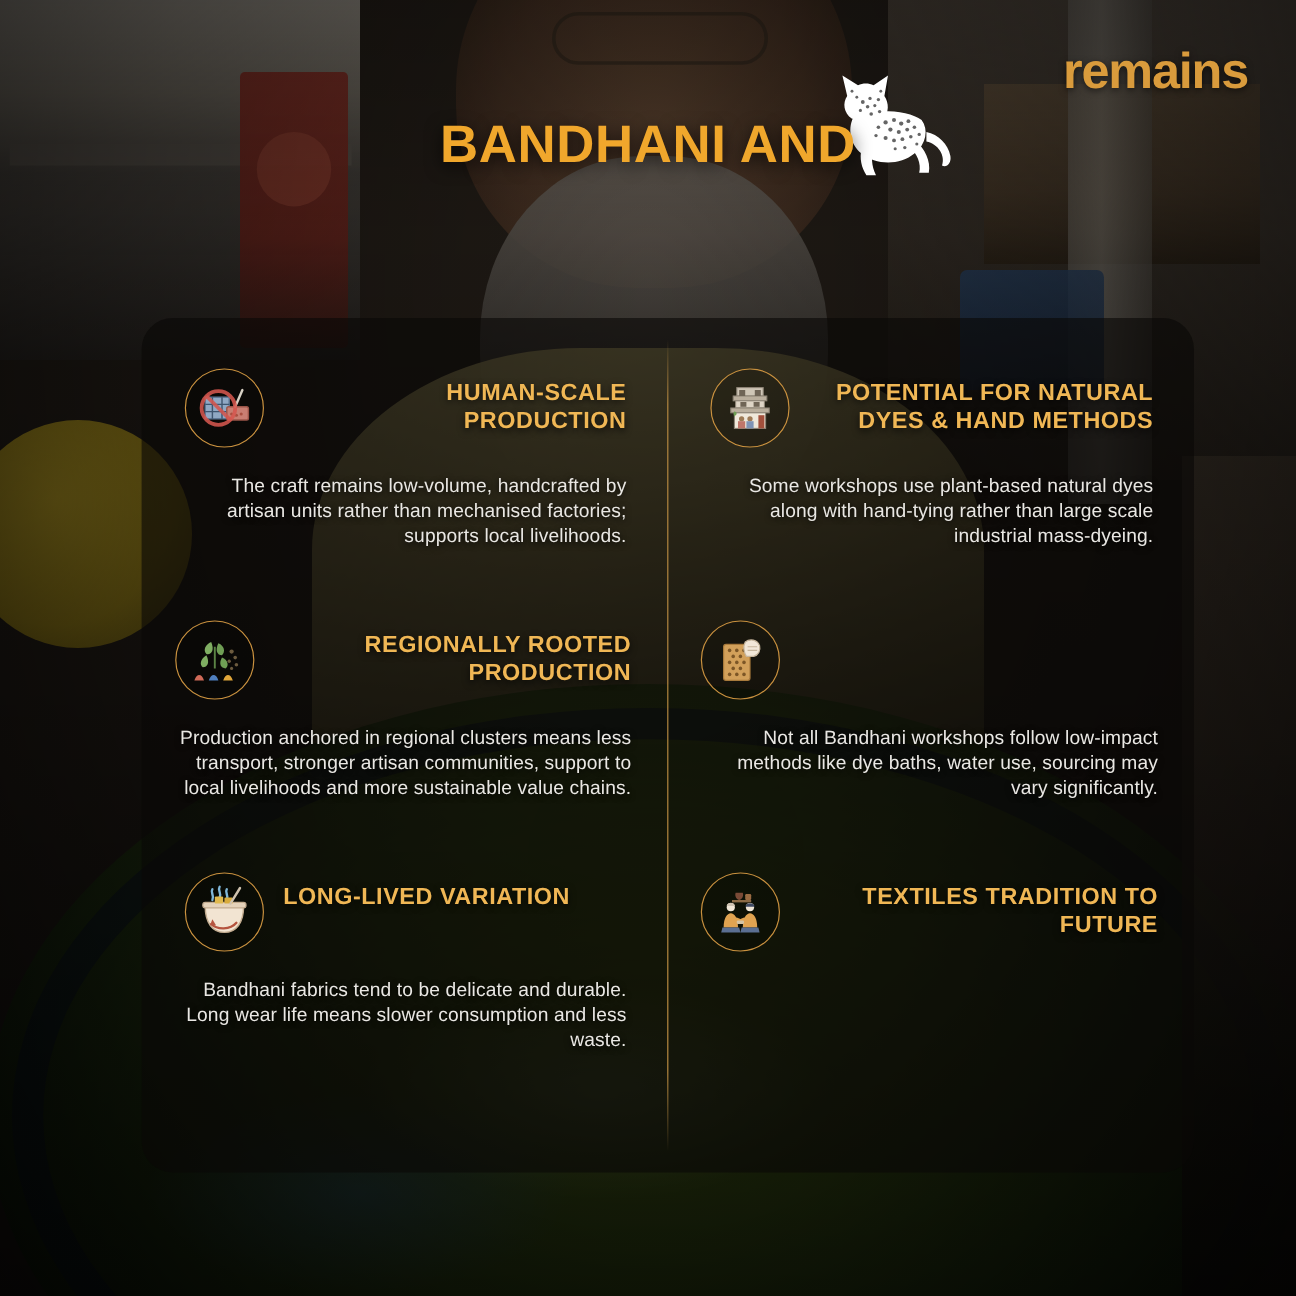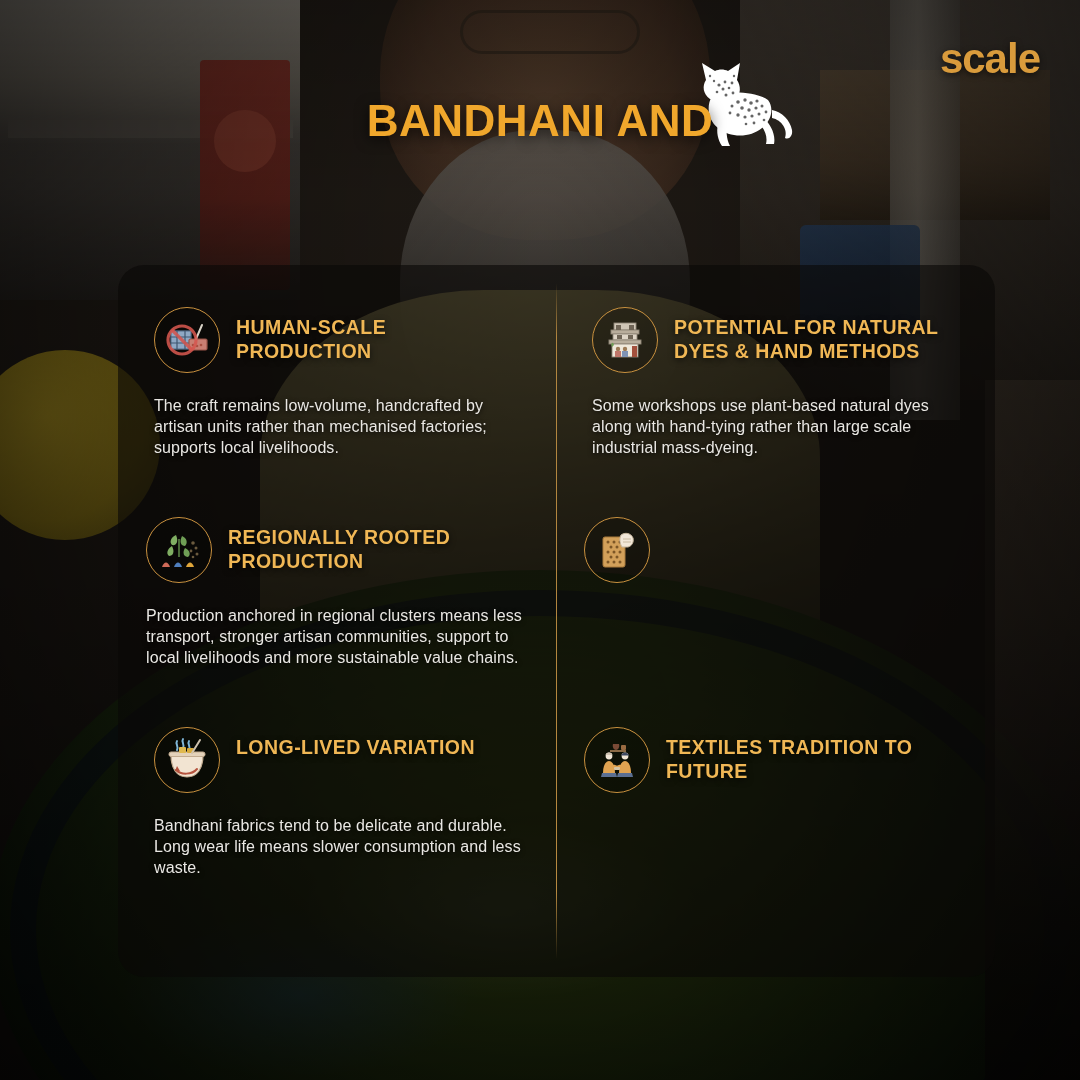--- a/index.html
+++ b/index.html
@@ -209,20 +209,21 @@
     position: absolute;
     inset: 0;
     display: grid;
     grid-template-columns: 438px 439px;
     grid-template-rows: 210px 210px 292px;
   }
 
   .card {
     position: relative;
     padding: 42px 34px 0 36px;
+    text-align: right;
   }
   .card.col-right { padding-left: 28px; padding-right: 30px; }
 
   .card-head {
     display: flex;
     align-items: flex-start;
     gap: 16px;
     margin-bottom: 22px;
   }
 
@@ -278,21 +279,21 @@
     <div class="bg-yellow-tub"></div>
     <div class="bg-dark-cloth"></div>
     <div class="bg-vat"></div>
     <div class="bg-vat-rim"></div>
     <div class="bg-vat-splash"></div>
     <div class="bg-vat-blue"></div>
     <div class="bg-right-post"></div>
   </div>
   <div class="bg-vignette"></div>
 
-  <div class="logo">scale</div>
+  <div class="logo">remains</div>
 
   <svg class="cat-icon" viewBox="0 0 112 92">
     <g fill="#ffffff">
 
       <path d="M18 22 L14 5 L27 13 C31 11 36 11 40 13 L52 5 L49 22 C53 28 53 36 48 41 L22 41 C15 36 14 28 18 22 Z"></path>
 
       <path d="M24 38 C18 48 20 62 30 70 C42 80 62 80 74 70 C84 62 86 50 80 42 C70 34 40 32 24 38 Z"></path>
 
       <path d="M30 66 C28 74 30 82 34 88 L42 88 C38 80 38 72 40 66 Z"></path>
 
@@ -452,20 +453,21 @@
                   <circle cx="24" cy="39" r="1.5"></circle>
                   <circle cx="30" cy="39" r="1.5"></circle>
               </g>
 
               <path d="M31 12 C35 9 41 10 43 15 C44 19 42 23 38 24 L32 24 C30 21 29 16 31 12 Z" fill="#f2e7d8" stroke="#c6b59c" stroke-width="1"></path>
               <path d="M33 16 L41 16" stroke="#c6b59c" stroke-width=".9"></path>
               <path d="M33 19 L41 19" stroke="#c6b59c" stroke-width=".9"></path>
             </svg>
           </div>
         </div>
+        <div class="card-body">Not all Bandhani workshops follow low-impact methods like dye baths, water use, sourcing may vary significantly.</div>
       </div>
 
       <div class="card col-left">
         <div class="card-head">
           <div class="icon-ring">
             <svg width="54" height="54" viewBox="0 0 54 54">
 
               <path d="M17 8 C15 11 19 13 17 17" stroke="#7fb6d8" stroke-width="2" fill="none" stroke-linecap="round"></path>
               <path d="M23 6 C21 9 25 11 23 15" stroke="#7fb6d8" stroke-width="2" fill="none" stroke-linecap="round"></path>
               <path d="M29 8 C27 11 31 13 29 17" stroke="#7fb6d8" stroke-width="2" fill="none" stroke-linecap="round"></path>

